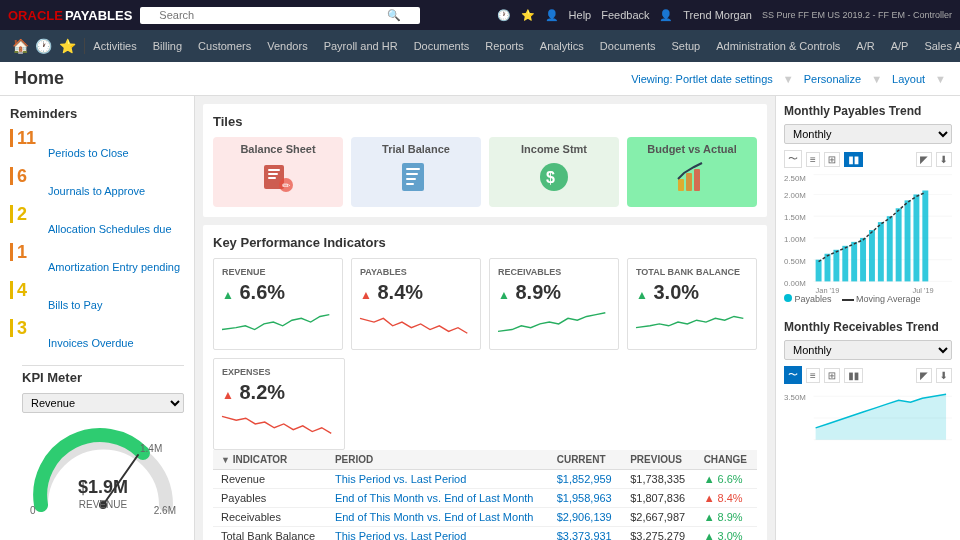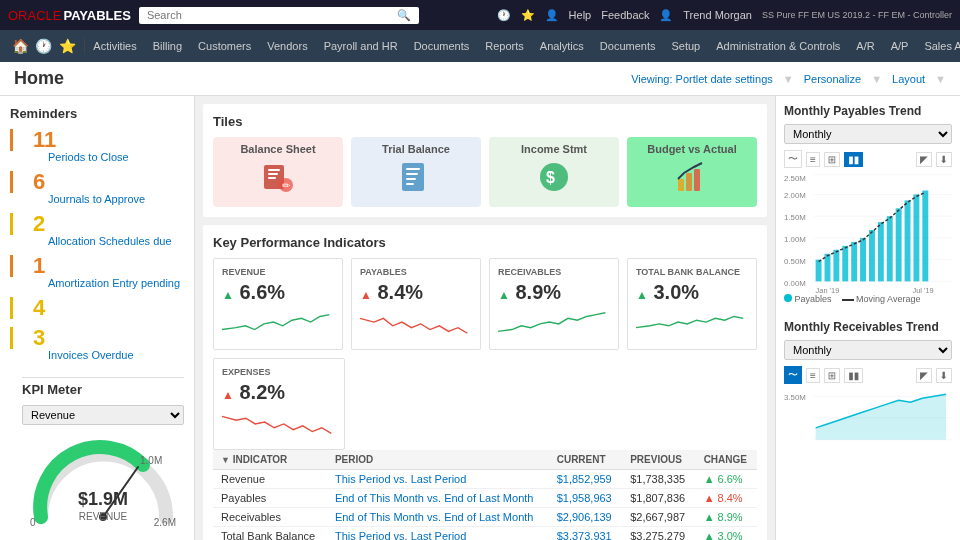--- a/index.html
+++ b/index.html
@@ -1,23 +1,23 @@
 <!DOCTYPE html>
 <html><head>
   <meta charset="utf-8">
   <style>
     * { box-sizing: border-box; margin: 0; padding: 0; }
     body { font-family: Arial, sans-serif; font-size: 12px; background: #f0f0f0; color: #333; overflow: hidden; }
 
     
     .top-bar { background: #1a1a2e; display: flex; align-items: center; height: 30px; padding: 0 8px; gap: 8px; }
     .oracle-logo { display: flex; align-items: center; gap: 2px; }
-    .oracle-text { color: #c00; font-weight: normal; font-size: 13px; }
+    .oracle-text { color: #c00; font-weight: bold; font-size: 13px; }
     .netsuite-text { color: #fff; font-weight: bold; font-size: 13px; }
-    .search-bar { flex: 1; max-width: 280px; display: flex; align-items: center; background: #fff; border-radius: 2px; padding: 2px 8px; }
+    .search-bar { flex: 1; max-width: 280px; display: flex; align-items: center; background: #fff; border-radius: 2px; padding: 2px 19px; }
     .search-bar input { border: none; outline: none; font-size: 11px; flex: 1; }
     .search-icon { color: #666; font-size: 11px; }
     .top-right { margin-left: auto; display: flex; align-items: center; gap: 10px; color: #ccc; font-size: 11px; }
 
     
     .nav-bar { background: #2c3e50; display: flex; align-items: center; height: 32px; padding: 0 4px; }
     .nav-icons { display: flex; gap: 6px; padding: 0 8px; border-right: 1px solid #444; }
     .nav-icon { color: #aaa; font-size: 14px; cursor: pointer; }
     .nav-items { display: flex; align-items: center; }
     .nav-item { color: #ccc; font-size: 11px; padding: 0 8px; cursor: pointer; height: 32px; display: flex; align-items: center; white-space: nowrap; }
@@ -30,21 +30,21 @@
     .separator { color: #ccc; }
 
     
     .main-content { display: flex; height: calc(540px - 30px - 32px - 32px); overflow: hidden; }
 
     
     .sidebar { width: 195px; background: #fff; border-right: 1px solid #ddd; padding: 10px; overflow-y: auto; flex-shrink: 0; }
     .sidebar-section { margin-bottom: 16px; }
     .sidebar-title { font-weight: bold; font-size: 13px; color: #333; margin-bottom: 8px; }
     .reminder-item { margin-bottom: 8px; }
-    .reminder-number { font-size: 22px; font-weight: bold; color: #e67e22; border-left: 3px solid #e67e22; padding-left: 20px; line-height: 1; }
+    .reminder-number { font-size: 18px; font-weight: bold; color: #e67e22; border-left: 3px solid #e67e22; padding-left: 4px; line-height: 1; }
     .reminder-number.yellow { color: #e6b800; border-color: #e6b800; }
     .reminder-label { font-size: 11px; color: #0070c0; cursor: pointer; margin-left: 38px; }
     .kpi-meter-section { border-top: 1px solid #ddd; padding-top: 4px; margin-left: 12px; }
     .kpi-select { width: 100%; font-size: 11px; padding: 2px 4px; border: 1px solid #ccc; border-radius: 2px; margin-bottom: 8px; }
     .gauge-container { position: relative; display: flex; flex-direction: column; align-items: center; margin-top: 4px; }
     .gauge-svg { width: 155px; height: 90px; }
     .gauge-value { position: absolute; top: 52px; font-size: 18px; font-weight: bold; color: #333; text-align: center; }
     .gauge-label { font-size: 10px; color: #666; text-transform: uppercase; position: absolute; top: 74px; }
     .gauge-min { position: absolute; left: 8px; top: 80px; font-size: 10px; color: #666; }
     .gauge-max { position: absolute; right: 8px; top: 80px; font-size: 10px; color: #666; }
@@ -180,20 +180,21 @@
       <div class="reminder-item">
         <div class="reminder-number yellow">2</div>
         <div class="reminder-label">Allocation Schedules due</div>
       </div>
       <div class="reminder-item">
         <div class="reminder-number">1</div>
         <div class="reminder-label">Amortization Entry pending</div>
       </div>
       <div class="reminder-item">
         <div class="reminder-number yellow">4</div>
+        <div class="reminder-label">Bills to Pay</div>
       </div>
       <div class="reminder-item">
         <div class="reminder-number yellow">3</div>
         <div class="reminder-label">Invoices Overdue</div>
       </div>
     </div>
 
     <div class="kpi-meter-section">
       <div class="sidebar-title">KPI Meter</div>
       <select class="kpi-select">
@@ -207,21 +208,21 @@
           <path d="M 15 80 A 60 60 0 0 1 140 80" fill="none" stroke="#e0e0e0" stroke-width="14" stroke-linecap="round"></path>
 
           <path d="M 15 80 A 60 60 0 0 1 117 28" fill="none" stroke="#2ecc71" stroke-width="14" stroke-linecap="round"></path>
 
           <line x1="77" y1="80" x2="112" y2="30" stroke="#333" stroke-width="2" stroke-linecap="round"></line>
           <circle cx="77" cy="80" r="4" fill="#333"></circle>
         </svg>
         <div class="gauge-value">$1.9M</div>
         <div class="gauge-label">REVENUE</div>
         <div class="gauge-min">0</div>
-        <div class="gauge-mid" style="left:118px;top:18px;">1.0M</div>
+        <div class="gauge-mid" style="left:118px;top:18px;">1.4M</div>
         <div class="gauge-max">2.6M</div>
       </div>
     </div>
   </div>
 
   <div class="center-content">
 
     <div class="tiles-section">
       <div class="section-title">Tiles</div>
       <div class="tiles-grid">

